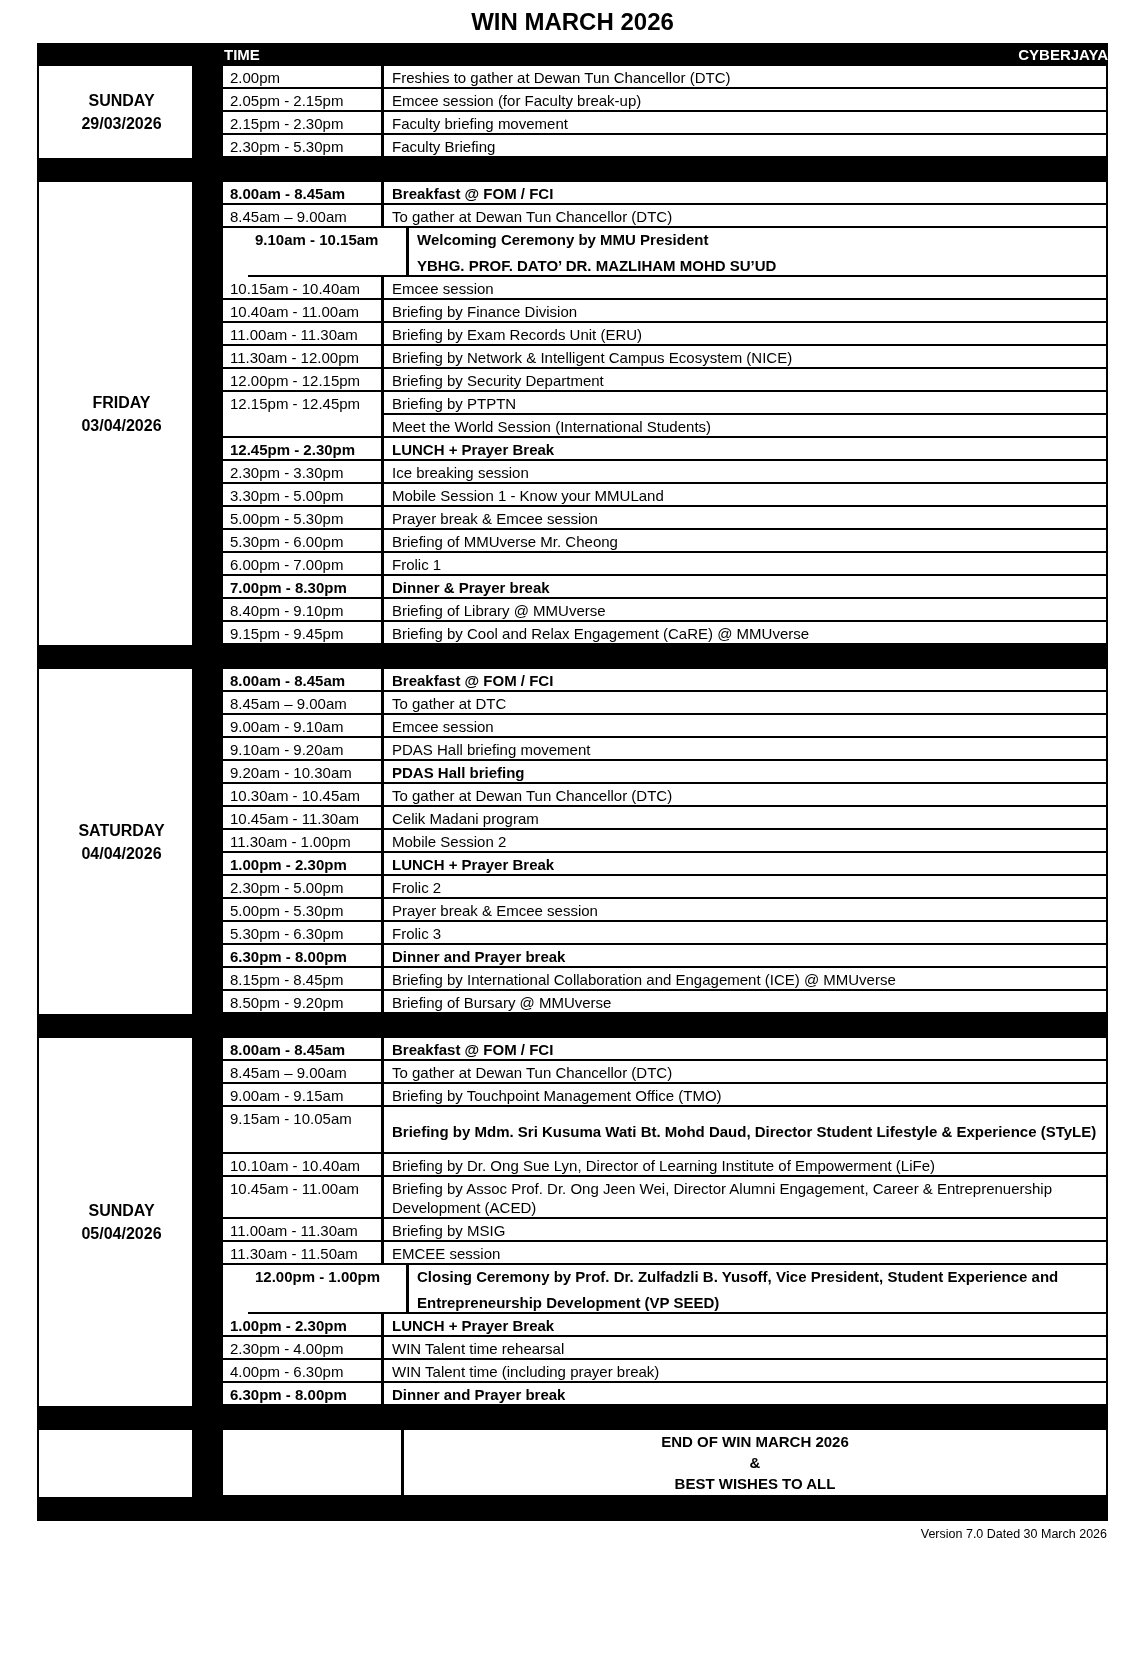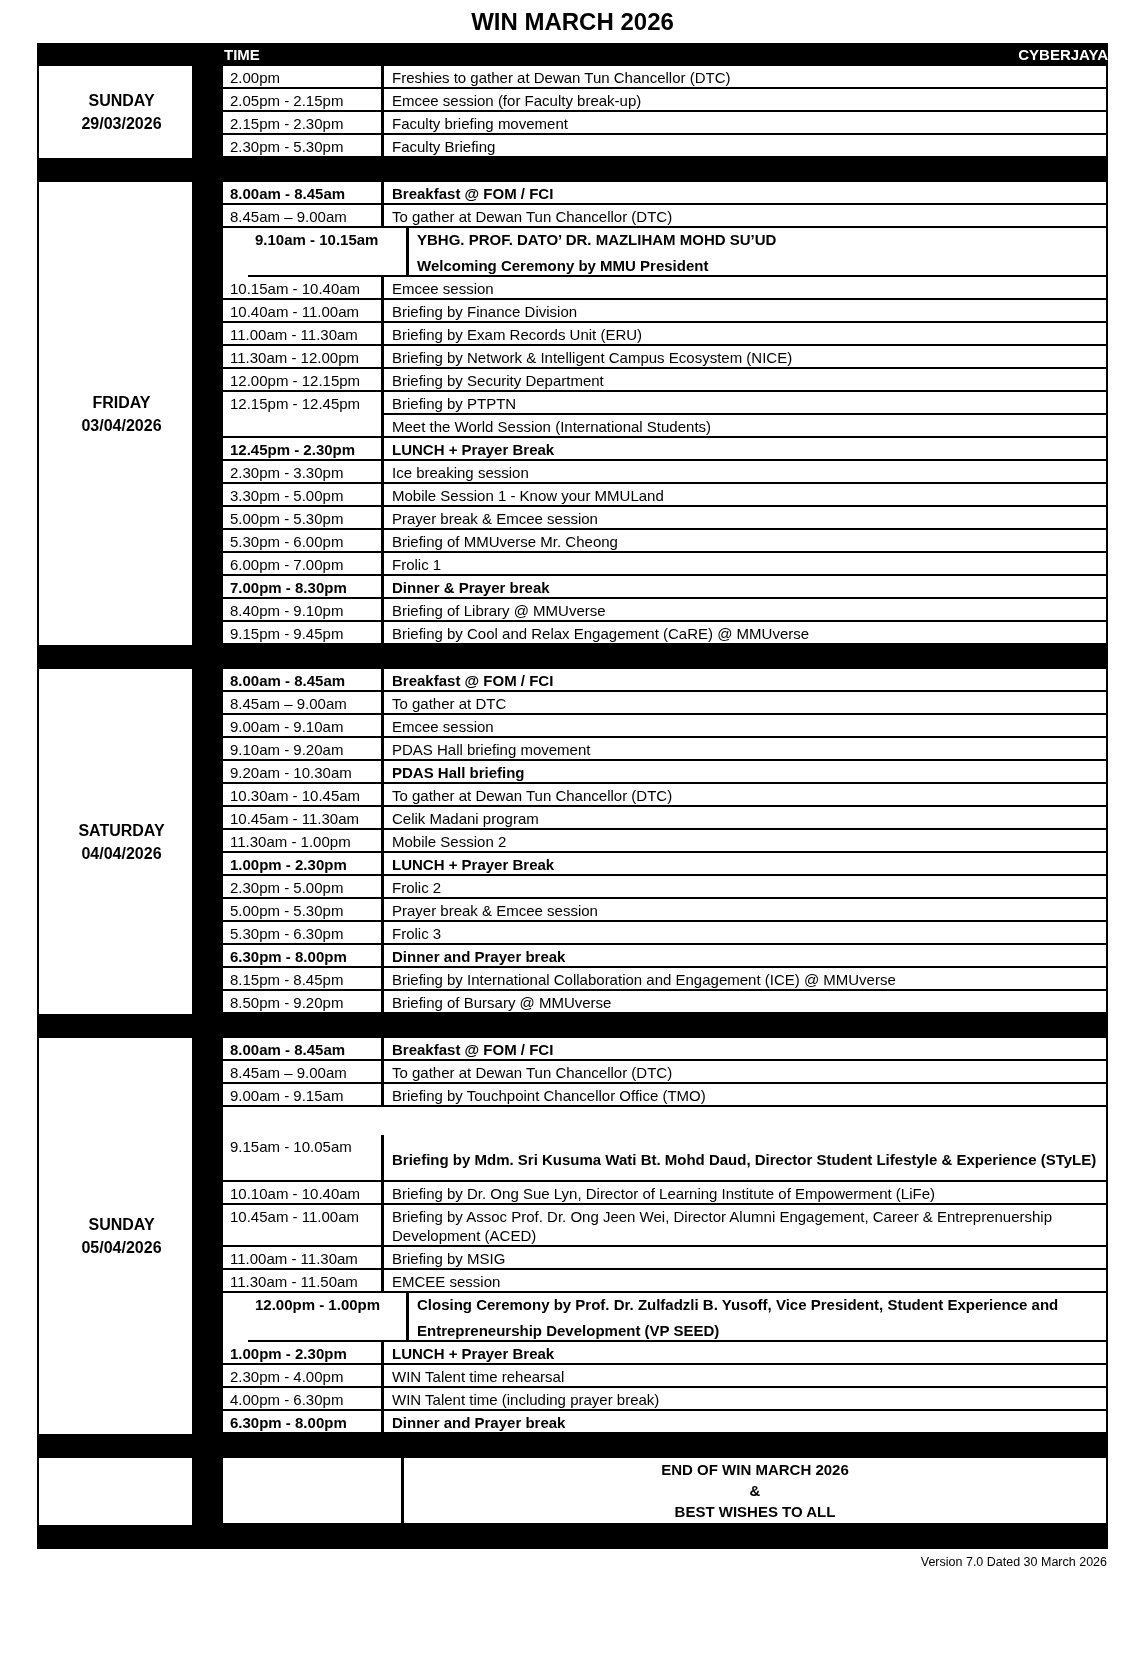--- a/index.html
+++ b/index.html
@@ -32,21 +32,21 @@
   .row { display: flex; border-bottom: 2px solid #000; min-height: 22.5px; }
   .time-cell {
     width: 161px; border-right: 3px solid #000;
     padding: 2px 2px 0 7px; font-size: 15px; line-height: 19px;
   }
   .event-cell { flex: 1; padding: 2px 4px 0 8px; font-size: 15px; line-height: 19px; }
   .row.bold .time-cell, .row.bold .event-cell { font-weight: bold; }
   .row.bold-event .event-cell { font-weight: bold; }
   .row.multi { min-height: 45px; margin-left: 25px; }
   .event-line + .event-line { margin-top: 7px; }
-  .row.tall { min-height: 47px; margin-top: 28px; }
+  .row.tall { min-height: 47px; }
   .row.tall .event-cell { display: flex; align-items: flex-end; padding-bottom: 11px; font-weight: bold; }
   .sub-wrap { flex: 1; display: flex; flex-direction: column; }
   .sub-event { flex: 1; min-height: 20.5px; padding: 2px 8px 0 8px; font-size: 15px; line-height: 19px; }
   .sub-event + .sub-event { border-top: 2px solid #000; }
   .bar { height: 24px; background: #000; }
   .closing-row { min-height: 67px; padding-left: 20px; }
   .closing-cell {
     display: flex; flex-direction: column; justify-content: center;
     align-items: center; text-align: center; font-weight: bold;
     line-height: 21px; padding: 0;
@@ -103,22 +103,22 @@
               <div class="time-cell">8.00am - 8.45am</div>
               <div class="event-cell">Breakfast @ FOM / FCI</div>
             </div>
             <div class="row">
               <div class="time-cell">8.45am – 9.00am</div>
               <div class="event-cell">To gather at Dewan Tun Chancellor (DTC)</div>
             </div>
             <div class="row bold multi">
               <div class="time-cell">9.10am - 10.15am</div>
               <div class="event-cell">
+                <div class="event-line">Welcoming Ceremony by MMU President</div>
                 <div class="event-line">YBHG. PROF. DATO’ DR. MAZLIHAM MOHD SU’UD</div>
-                <div class="event-line">Welcoming Ceremony by MMU President</div>
               </div>
             </div>
             <div class="row">
               <div class="time-cell">10.15am - 10.40am</div>
               <div class="event-cell">Emcee session</div>
             </div>
             <div class="row">
               <div class="time-cell">10.40am - 11.00am</div>
               <div class="event-cell">Briefing by Finance Division</div>
             </div>
@@ -260,21 +260,21 @@
             <div class="row bold">
               <div class="time-cell">8.00am - 8.45am</div>
               <div class="event-cell">Breakfast @ FOM / FCI</div>
             </div>
             <div class="row">
               <div class="time-cell">8.45am – 9.00am</div>
               <div class="event-cell">To gather at Dewan Tun Chancellor (DTC)</div>
             </div>
             <div class="row">
               <div class="time-cell">9.00am - 9.15am</div>
-              <div class="event-cell">Briefing by Touchpoint Chancellor Office (TMO)</div>
+              <div class="event-cell">Briefing by Touchpoint Management Office (TMO)</div>
             </div>
             <div class="row tall">
               <div class="time-cell">9.15am - 10.05am</div>
               <div class="event-cell">Briefing by Mdm. Sri Kusuma Wati Bt. Mohd Daud, Director Student Lifestyle &amp; Experience (STyLE)</div>
             </div>
             <div class="row">
               <div class="time-cell">10.10am - 10.40am</div>
               <div class="event-cell">Briefing by Dr. Ong Sue Lyn, Director of Learning Institute of Empowerment (LiFe)</div>
             </div>
             <div class="row">

